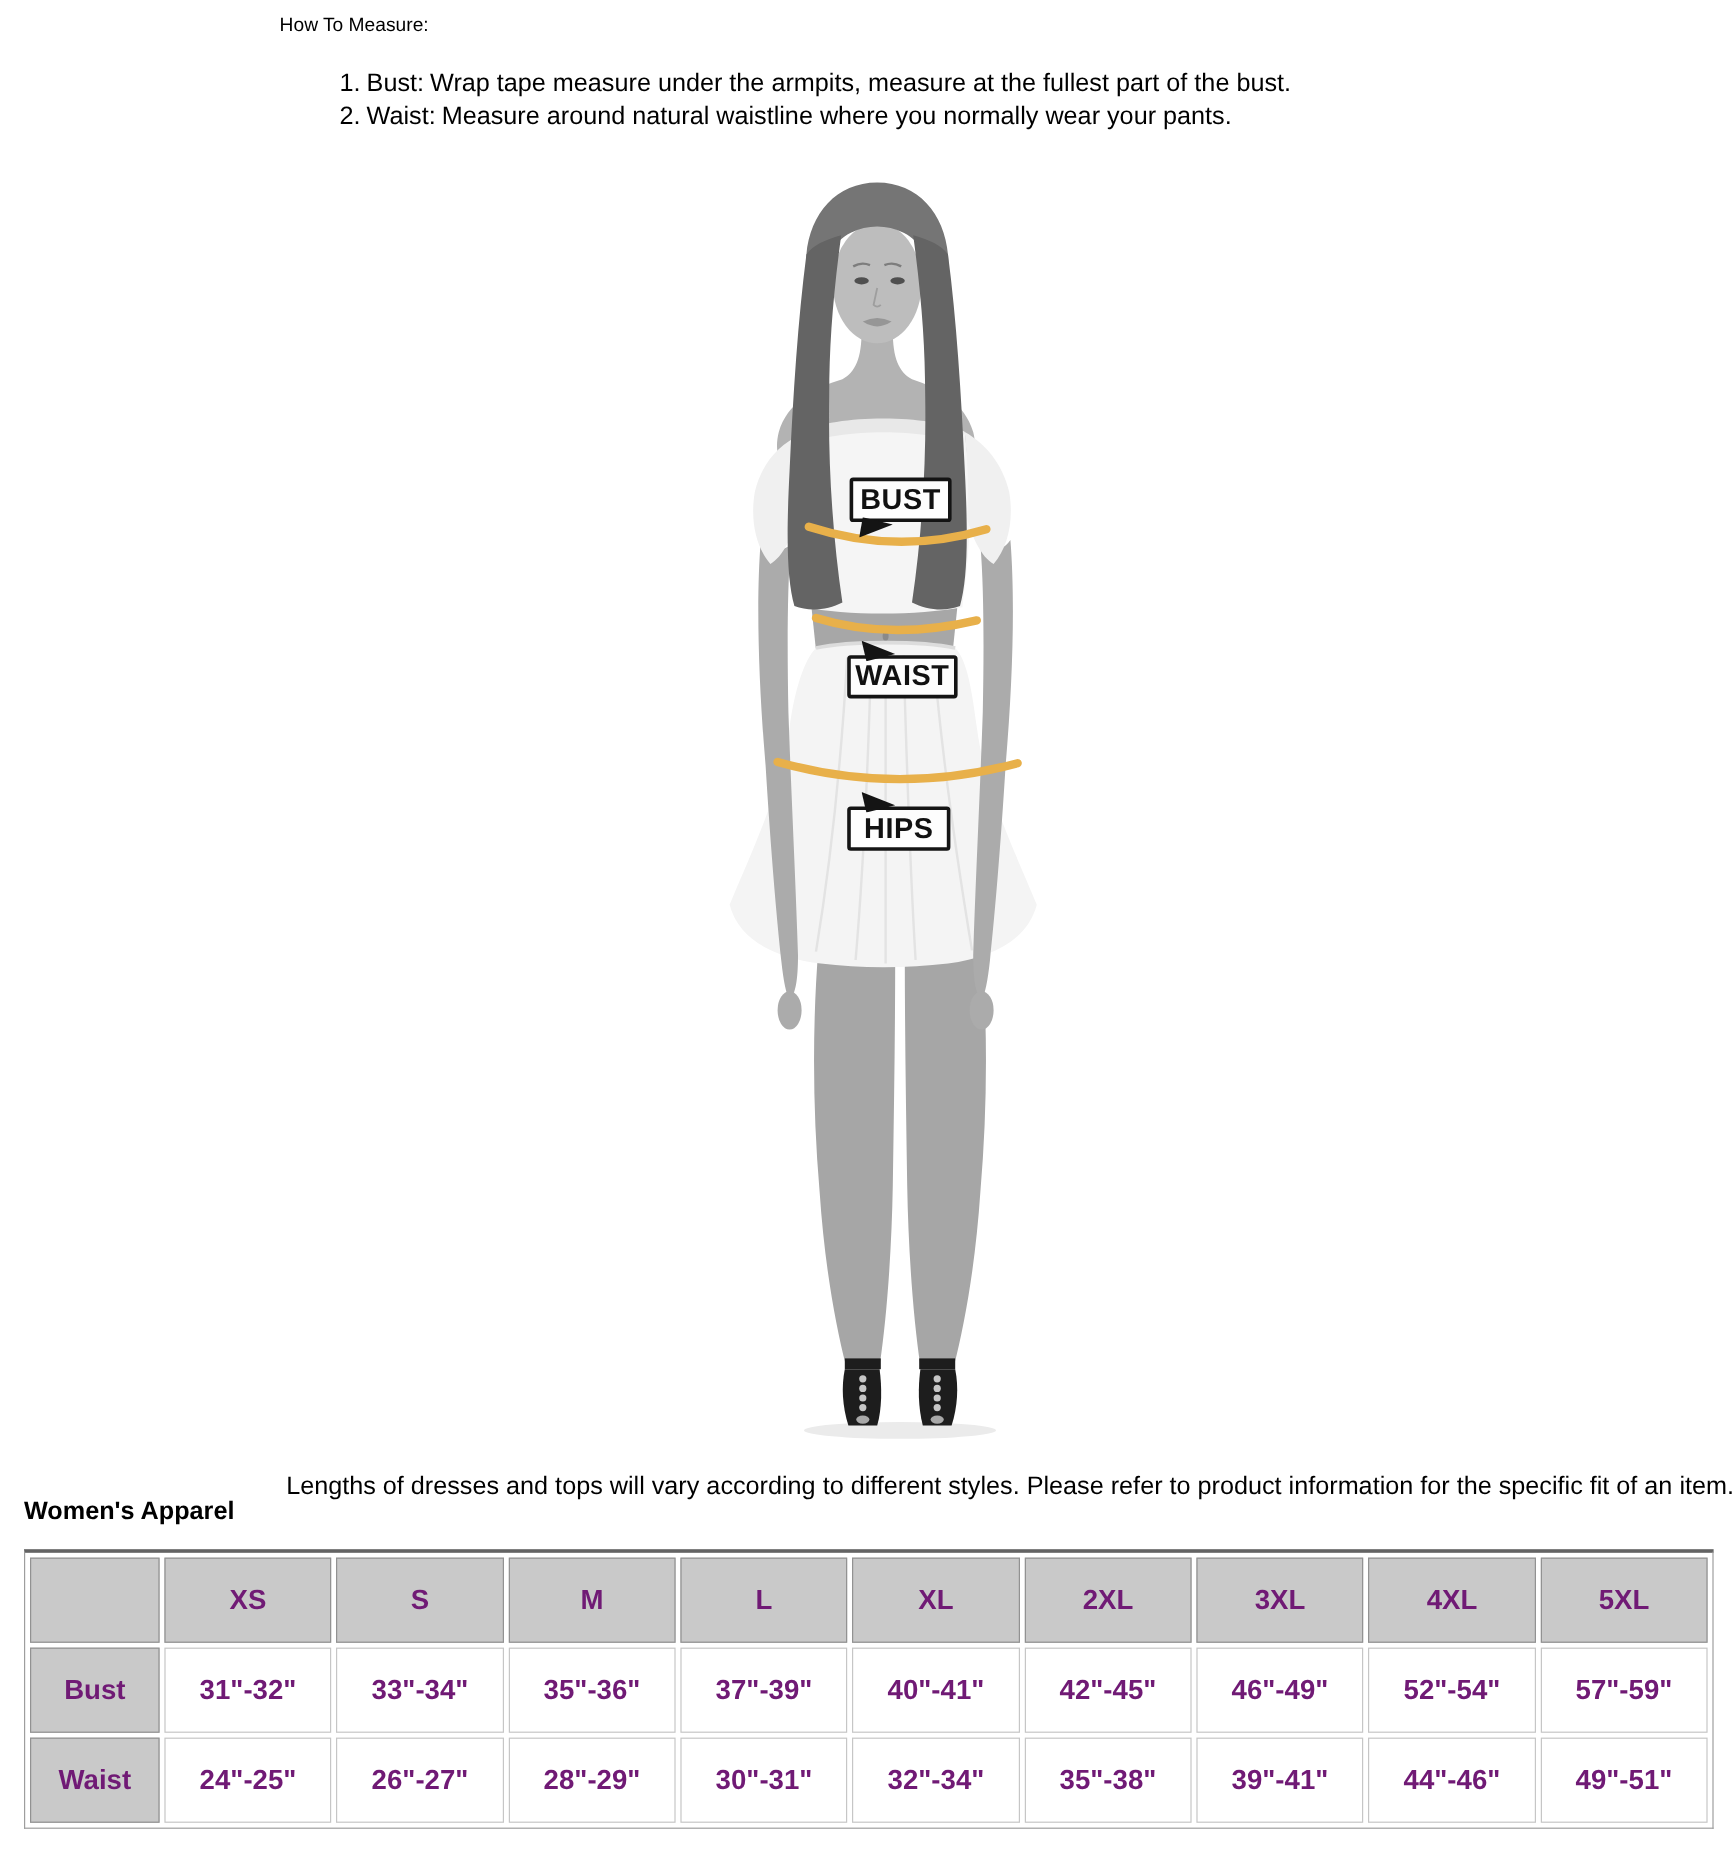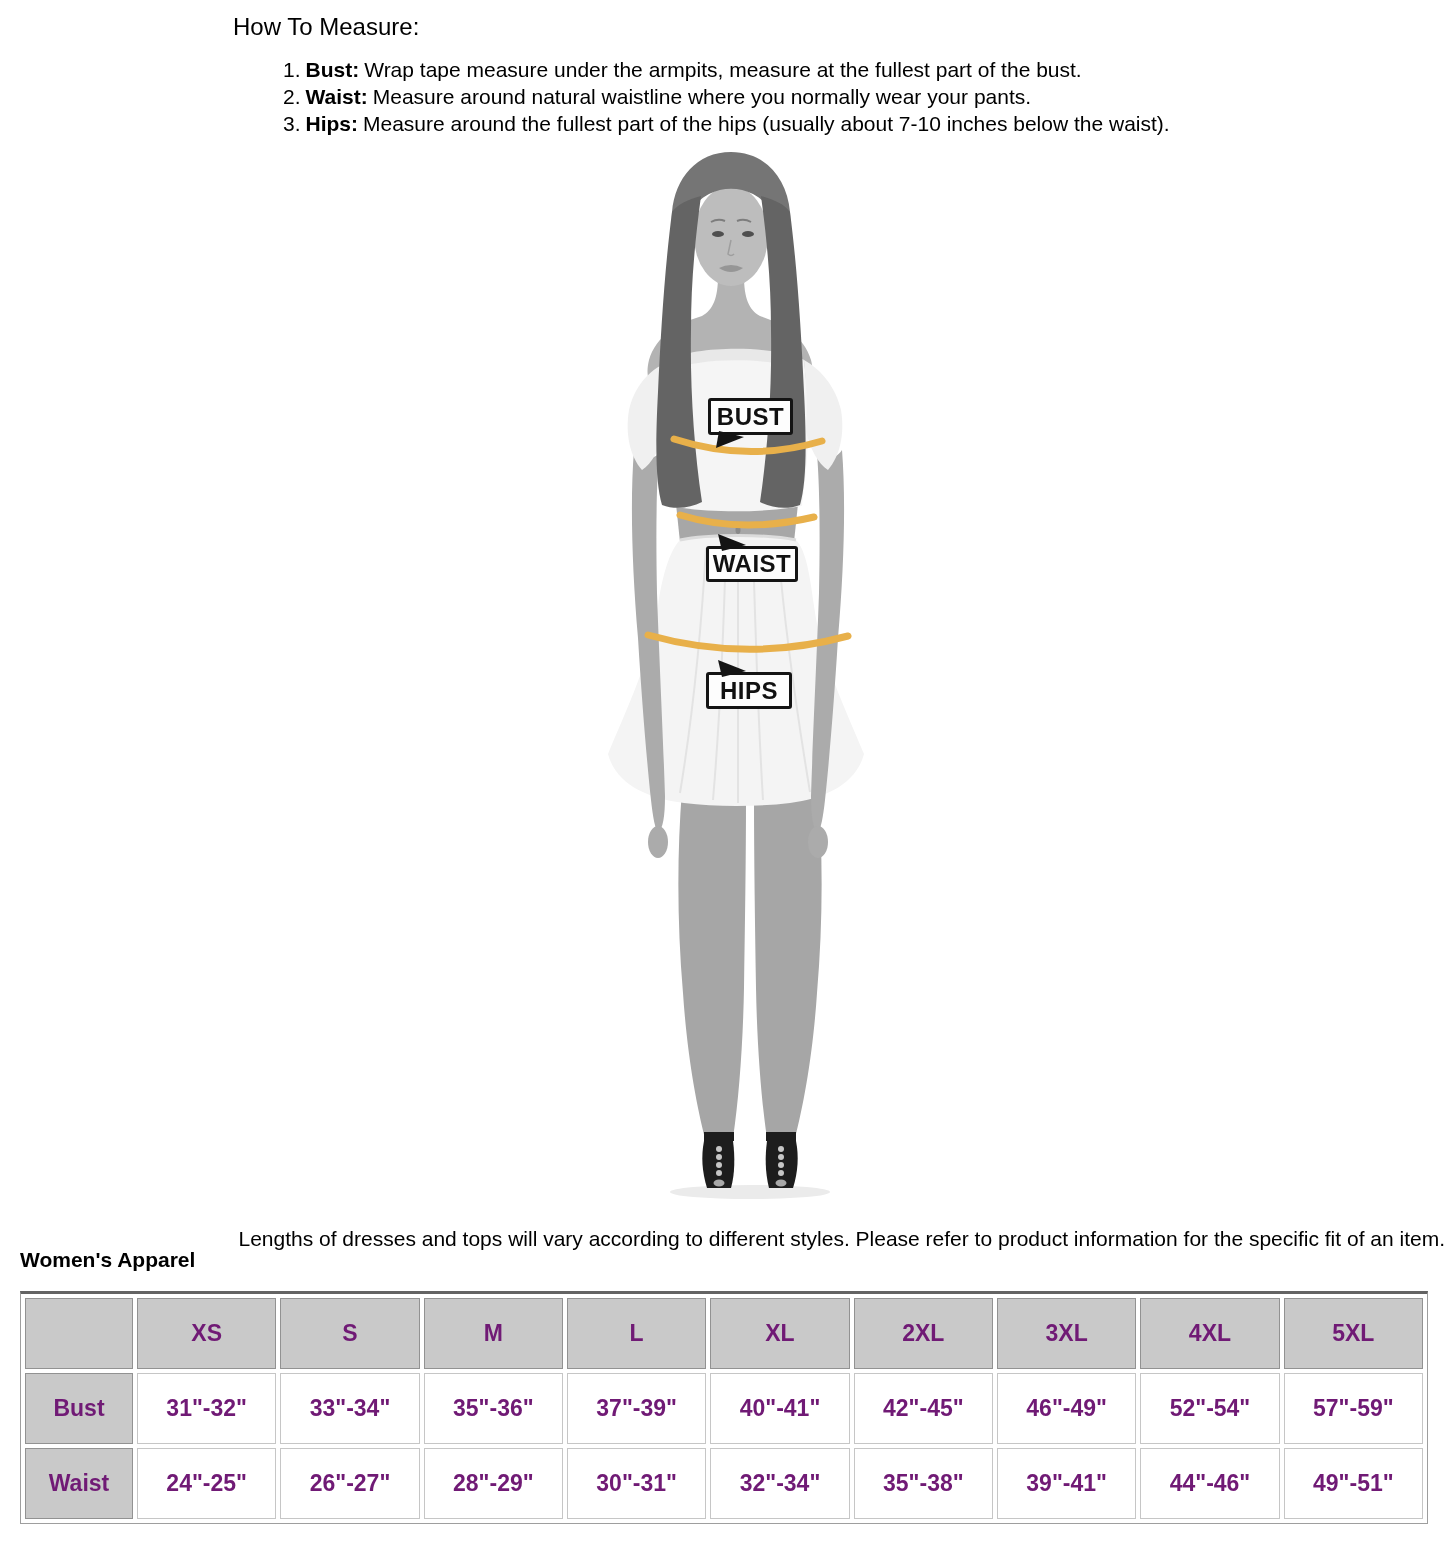--- a/index.html
+++ b/index.html
@@ -1,23 +1,23 @@
 <!DOCTYPE html>
 <html><head>
 <meta charset="utf-8">
 <style>
   html,body{margin:0;padding:0;background:#fff;}
   .page{
     position:relative;width:1445px;height:1555px;background:#fff;
     font-family:"Liberation Sans",sans-serif;color:#000;overflow:hidden;
   }
-  .howto-title{position:absolute;left:233px;top:13px;font-size:24px;}
+  .howto-title{position:absolute;left:233px;top:13px;font-size:16px;}
   .steps{position:absolute;left:283px;top:56px;font-size:21px;line-height:27px;}
   .step .num{margin-right:5px;}
-  .step .lbl{font-weight:bold;margin-right:5px;}
+  .step .lbl{font-weight:normal;margin-right:5px;}
 
   
   .figure{position:absolute;left:550px;top:148px;width:360px;height:1052px;}
   .figure svg.model{position:absolute;left:0;top:0;}
   .bubble{
     position:absolute;background:#fdfdfd;border:3px solid #141414;border-radius:3px;
     display:flex;align-items:center;justify-content:center;
     font-weight:bold;font-size:24px;letter-spacing:.5px;color:#111;box-sizing:border-box;
   }
   .bubble-bust{left:158px;top:250px;width:85px;height:37px;}
@@ -52,23 +52,20 @@
 <div class="page">
 
   <div class="howto-title">How To Measure:</div>
 
   <div class="steps">
     <div class="step">
       <span class="num">1.</span><b class="lbl">Bust:</b><span class="txt">Wrap tape measure under the armpits, measure at the fullest part of the bust.</span>
     </div>
     <div class="step">
       <span class="num">2.</span><b class="lbl">Waist:</b><span class="txt">Measure around natural waistline where you normally wear your pants.</span>
-    </div>
-    <div class="step">
-      <span class="num">3.</span><b class="lbl">Hips:</b><span class="txt">Measure around the fullest part of the hips (usually about 7-10 inches below the waist).</span>
     </div>
   </div>
 
   <div class="figure">
     <svg class="model" width="360" height="1052" viewBox="0 0 360 1052" xmlns="http://www.w3.org/2000/svg">
 
       <ellipse cx="200" cy="1044" rx="80" ry="7" fill="#ebebeb"></ellipse>
 
       <path fill="#a6a6a6" d="M132,642 C127,705 127,775 133,845 C137,905 146,955 155,990 L183,990 C189,950 193,895 194,840 C195,775 196,710 196,648 Z"></path>
       <path fill="#a6a6a6" d="M204,648 C204,710 205,775 206,840 C207,895 211,950 217,990 L245,990 C254,955 263,905 267,845 C273,775 273,705 268,642 Z"></path>

